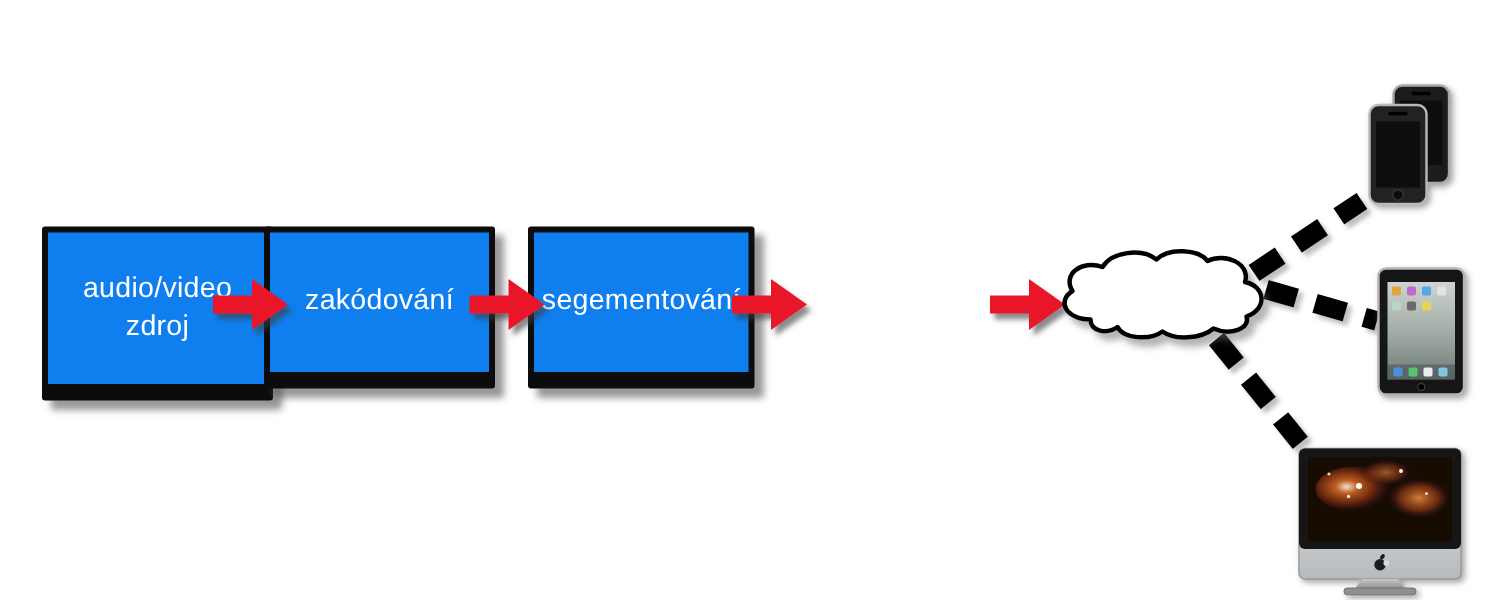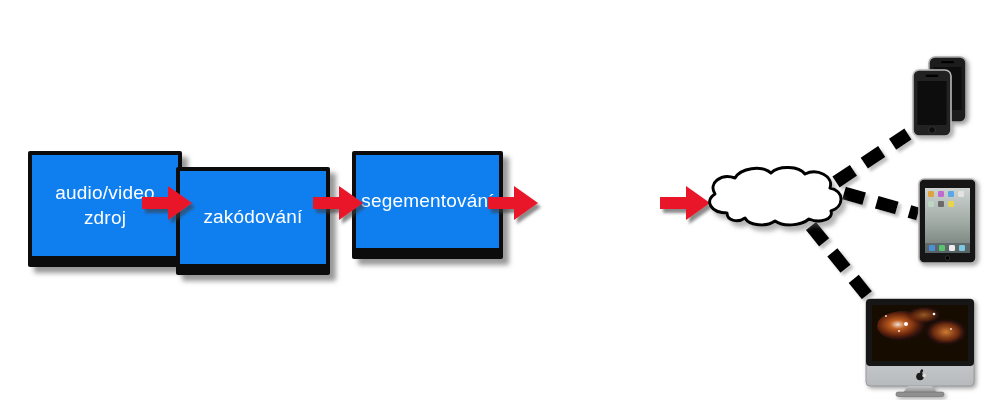--- a/index.html
+++ b/index.html
@@ -30,21 +30,21 @@
   }
   .screen .label{
     color:#ffffff;
     font-size:19px;
     line-height:1.3;
     padding:0 6px;
     letter-spacing:.2px;
   }
   
   #box-source   {left:8px;  top:151px; width:154px; height:116px;margin-left:20px;}
-  #box-encoding {left:176px;top:151px; width:154px; height:108px;margin-top:16px;}
+  #box-encoding {left:176px;top:151px; width:154px; height:108px;}
   #box-segment  {left:352px;top:151px; width:151px; height:108px;}
   #box-webserver{left:519px;top:151px; width:158px; height:108px;}
 </style>
 </head>
 <body>
 
 <div class="stage">
 
   <div class="monitor" id="box-source">
     <div class="screen">

